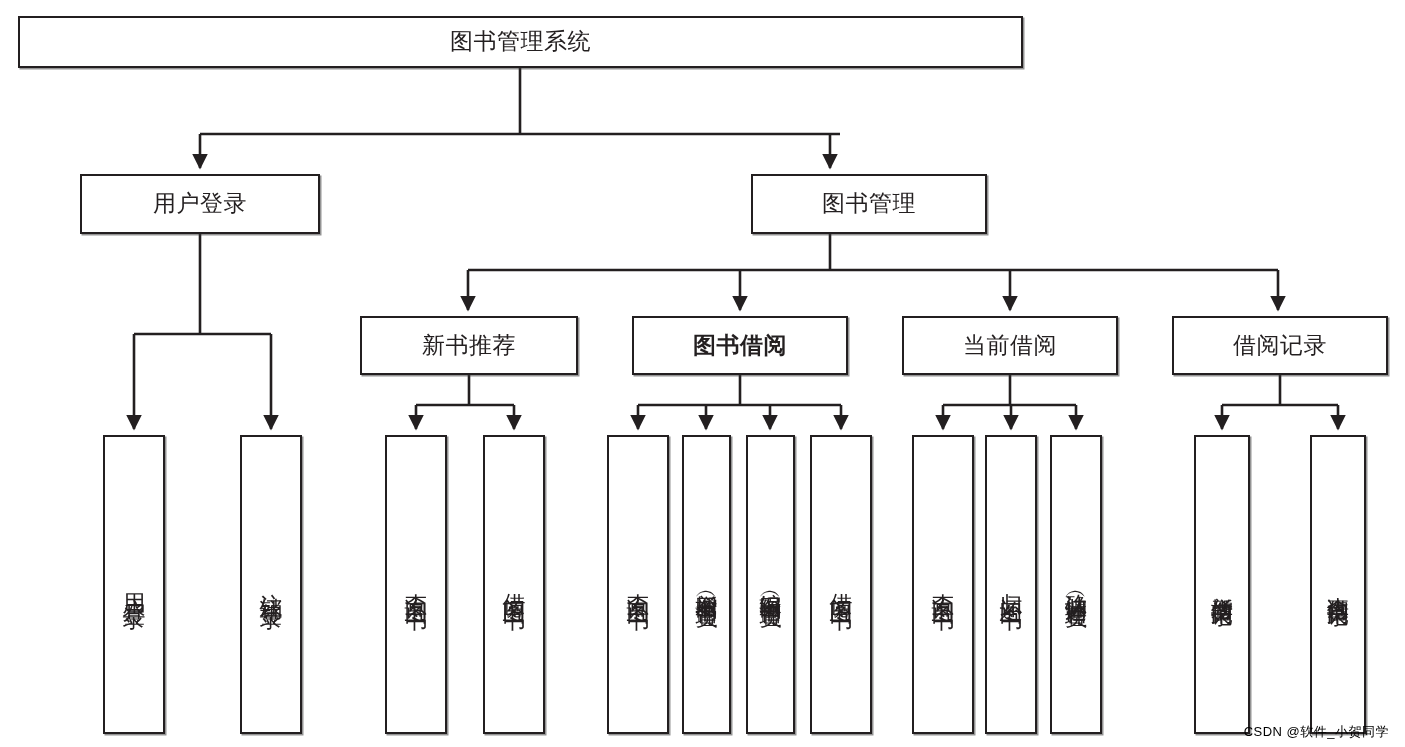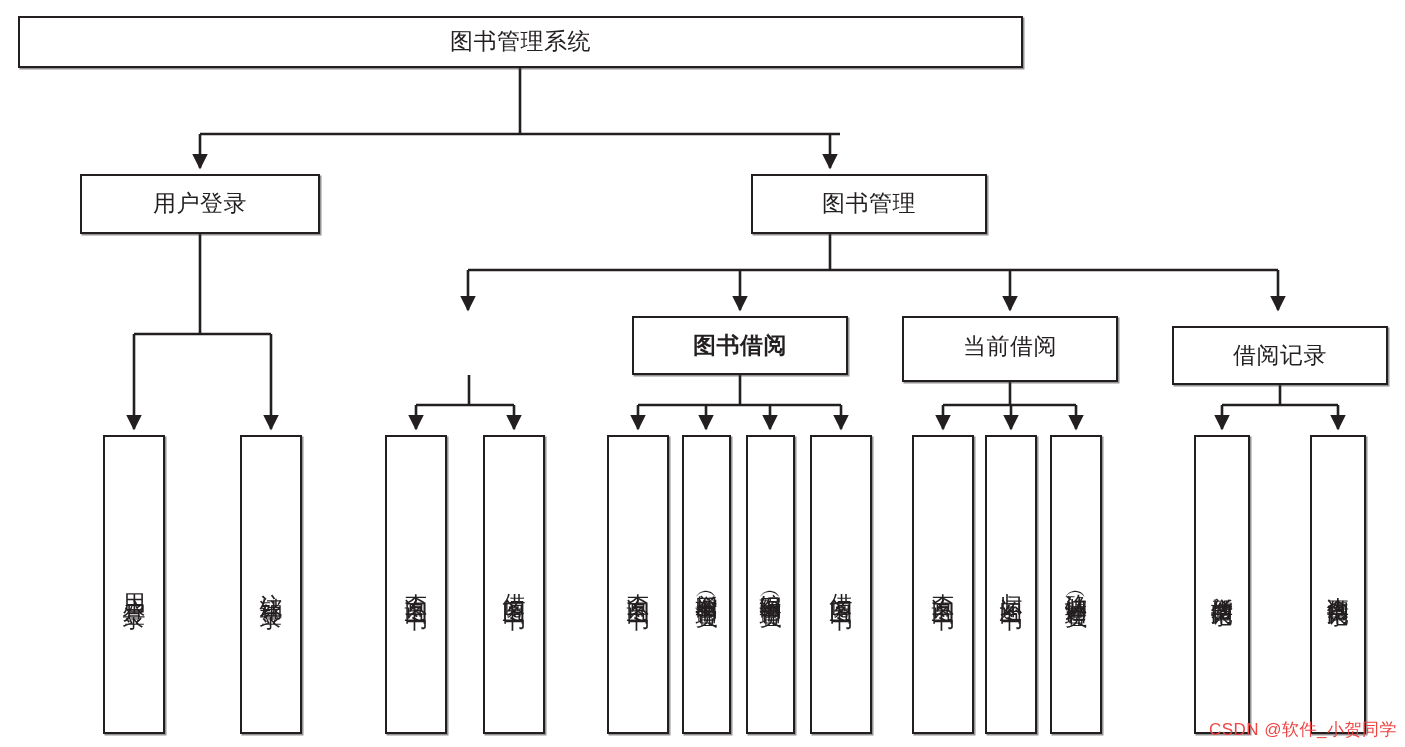--- a/index.html
+++ b/index.html
@@ -58,24 +58,24 @@
   svg#wires {
     position: absolute;
     left: 0;
     top: 0;
     width: 1405px;
     height: 747px;
     pointer-events: none;
   }
   #watermark {
     position: absolute;
-    right: 8px;
+    right: 16px;
     bottom: 6px;
-    font-size: 17px;
-    color: #ef4444;
+    font-size: 13px;
+    color: #000000;
     letter-spacing: 0.5px;
     white-space: nowrap;
   }
 </style>
 </head>
 <body>
 
 <div id="canvas">
 
   <svg id="wires" viewBox="0 0 1405 747" xmlns="http://www.w3.org/2000/svg">
@@ -133,30 +133,33 @@
   </div>
 
   <div class="node h-node" style="left:80px; top:174px; width:240px; height:60px;">
     <span class="lbl">用户登录</span>
   </div>
 
   <div class="node h-node" style="left:712px; top:174px; width:236px; height:60px;margin-left:39px;">
     <span class="lbl">图书管理</span>
   </div>
 
+  <div class="node h-node" style="left:360px; top:316px; width:218px; height:59px;">
+    <span class="lbl">新书推荐</span>
+  </div>
 
   <div class="node h-node" style="left:632px; top:316px; width:216px; height:59px;font-weight:bold;">
     <span class="lbl">图书借阅</span>
   </div>
 
-  <div class="node h-node" style="left:902px; top:316px; width:216px; height:66px;font-family:Liberation Mono, monospace;">
+  <div class="node h-node" style="left:902px; top:316px; width:216px; height:59px;">
     <span class="lbl">当前借阅</span>
   </div>
 
-  <div class="node h-node" style="left:1172px; top:326px; width:216px; height:59px;">
+  <div class="node h-node" style="left:1172px; top:316px; width:216px; height:59px;">
     <span class="lbl">借阅记录</span>
   </div>
 
   <div class="node v-node" style="left:103px; top:435px; width:62px; height:299px;">
     <span class="lbl">用户登录</span>
   </div>
 
   <div class="node v-node" style="left:240px; top:435px; width:62px; height:299px;">
     <span class="lbl">注销登录</span>
   </div>

